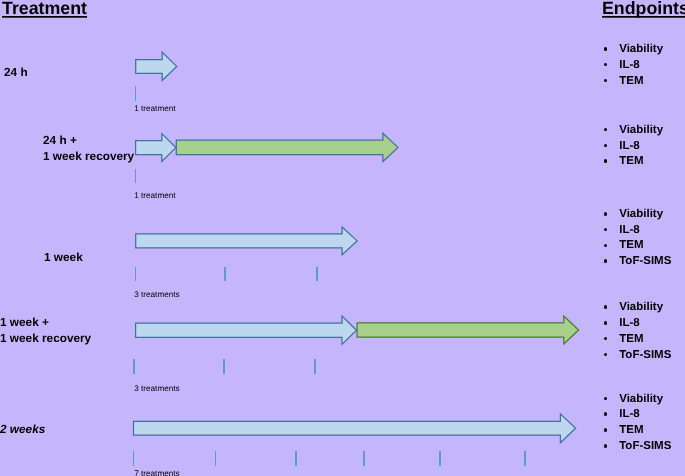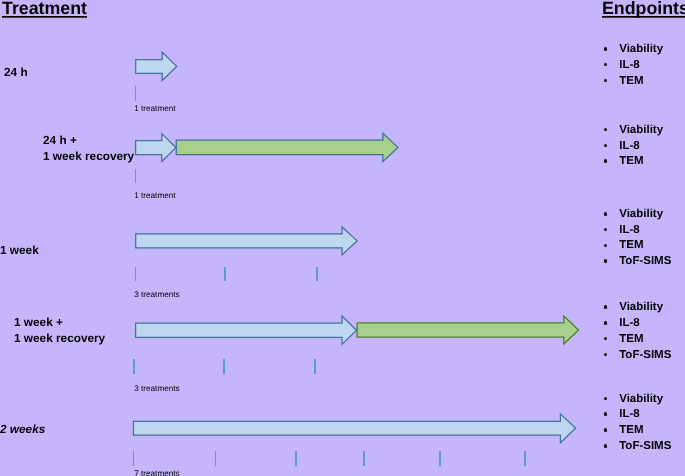--- a/index.html
+++ b/index.html
@@ -150,21 +150,21 @@
     <div class="ep-item">
         <span class="ep-bullet"></span>
         <span class="ep-text">IL-8</span>
       </div>
     <div class="ep-item">
         <span class="ep-bullet"></span>
         <span class="ep-text">TEM</span>
       </div>
   </div>
 
-  <div class="row-label" style="left:0px; top:242px;"><span>1 week</span></div>
+  <div class="row-label" style="left:0px; top:249px;padding-left:44px;"><span>1 week</span></div>
   <div class="tick" style="left: 134.6px; top: 266.7px; background: rgb(91, 155, 213);"></div>
   <div class="tick" style="left: 224.1px; top: 266.7px; background: rgb(91, 155, 213);"></div>
   <div class="tick" style="left: 315.9px; top: 266.7px; background: rgb(91, 155, 213);"></div>
   <div class="caption" style="left:134.2px; top:290.6px;"><span>3 treatments</span></div>
   <div class="ep-group" style="left:603.1px; top:206.9px;">
     <div class="ep-item">
         <span class="ep-bullet"></span>
         <span class="ep-text">Viability</span>
       </div>
     <div class="ep-item">
@@ -174,21 +174,21 @@
     <div class="ep-item">
         <span class="ep-bullet"></span>
         <span class="ep-text">TEM</span>
       </div>
     <div class="ep-item">
         <span class="ep-bullet"></span>
         <span class="ep-text">ToF-SIMS</span>
       </div>
   </div>
 
-  <div class="row-label" style="left:0px; top:313.9px;margin-left:14px;"><span>1 week +</span><br><span>1 week recovery</span></div>
+  <div class="row-label" style="left:0px; top:313.9px;"><span>1 week +</span><br><span>1 week recovery</span></div>
   <div class="tick" style="left: 132.8px; top: 358.9px; background: rgb(91, 155, 213);"></div>
   <div class="tick" style="left: 222.7px; top: 358.9px; background: rgb(91, 155, 213);"></div>
   <div class="tick" style="left: 314.2px; top: 358.9px; background: rgb(91, 155, 213);"></div>
   <div class="caption" style="left:134.2px; top:385.0px;"><span>3 treatments</span></div>
   <div class="ep-group" style="left:603.1px; top:300.2px;">
     <div class="ep-item">
         <span class="ep-bullet"></span>
         <span class="ep-text">Viability</span>
       </div>
     <div class="ep-item">

